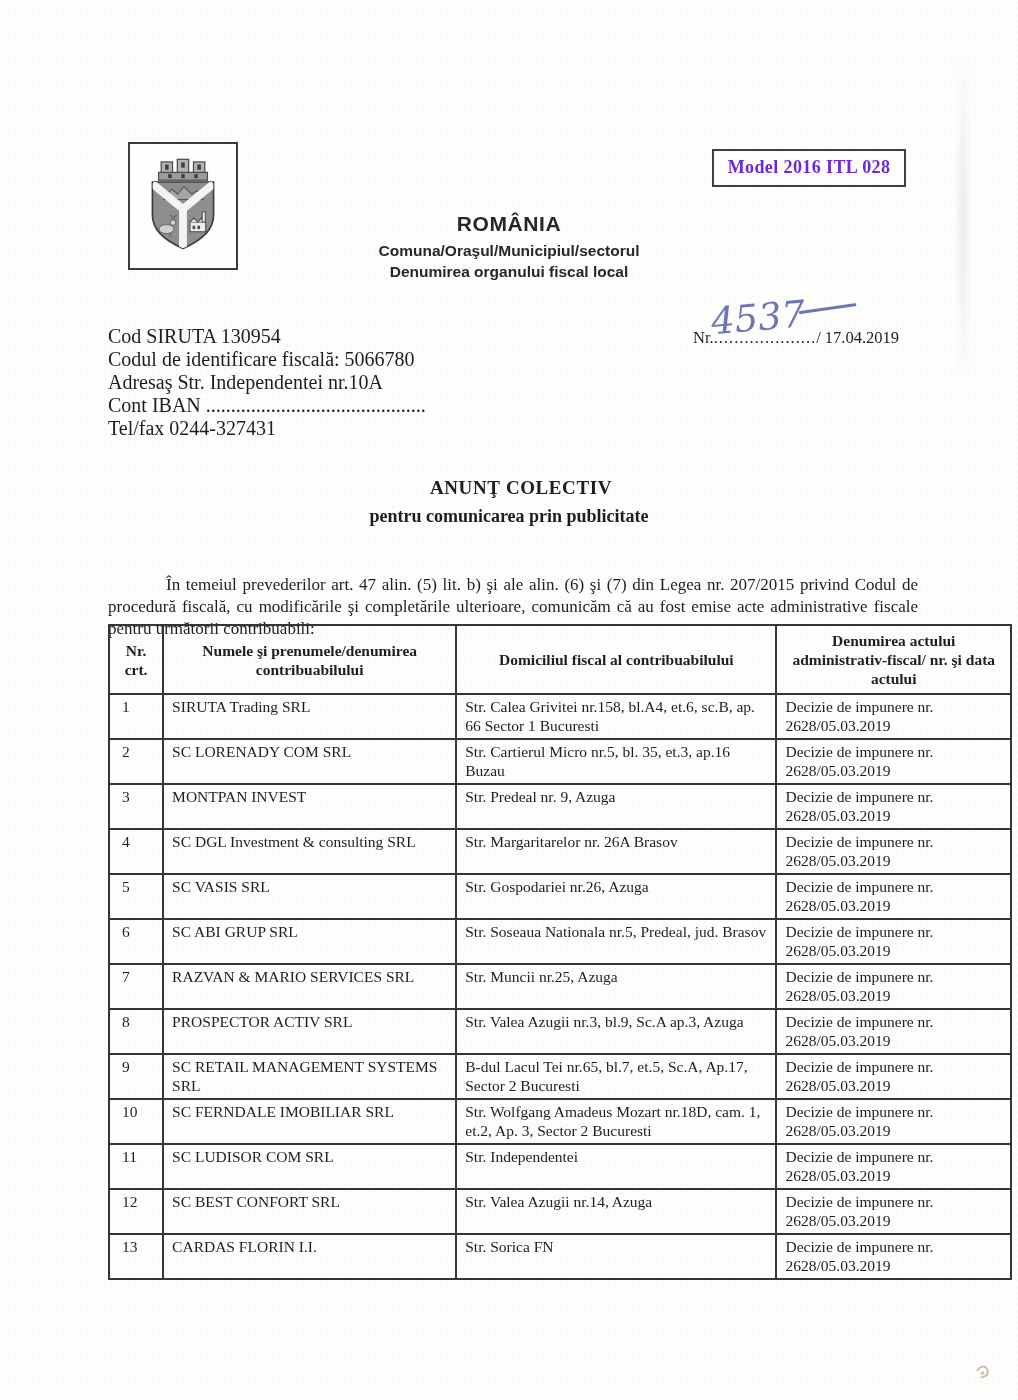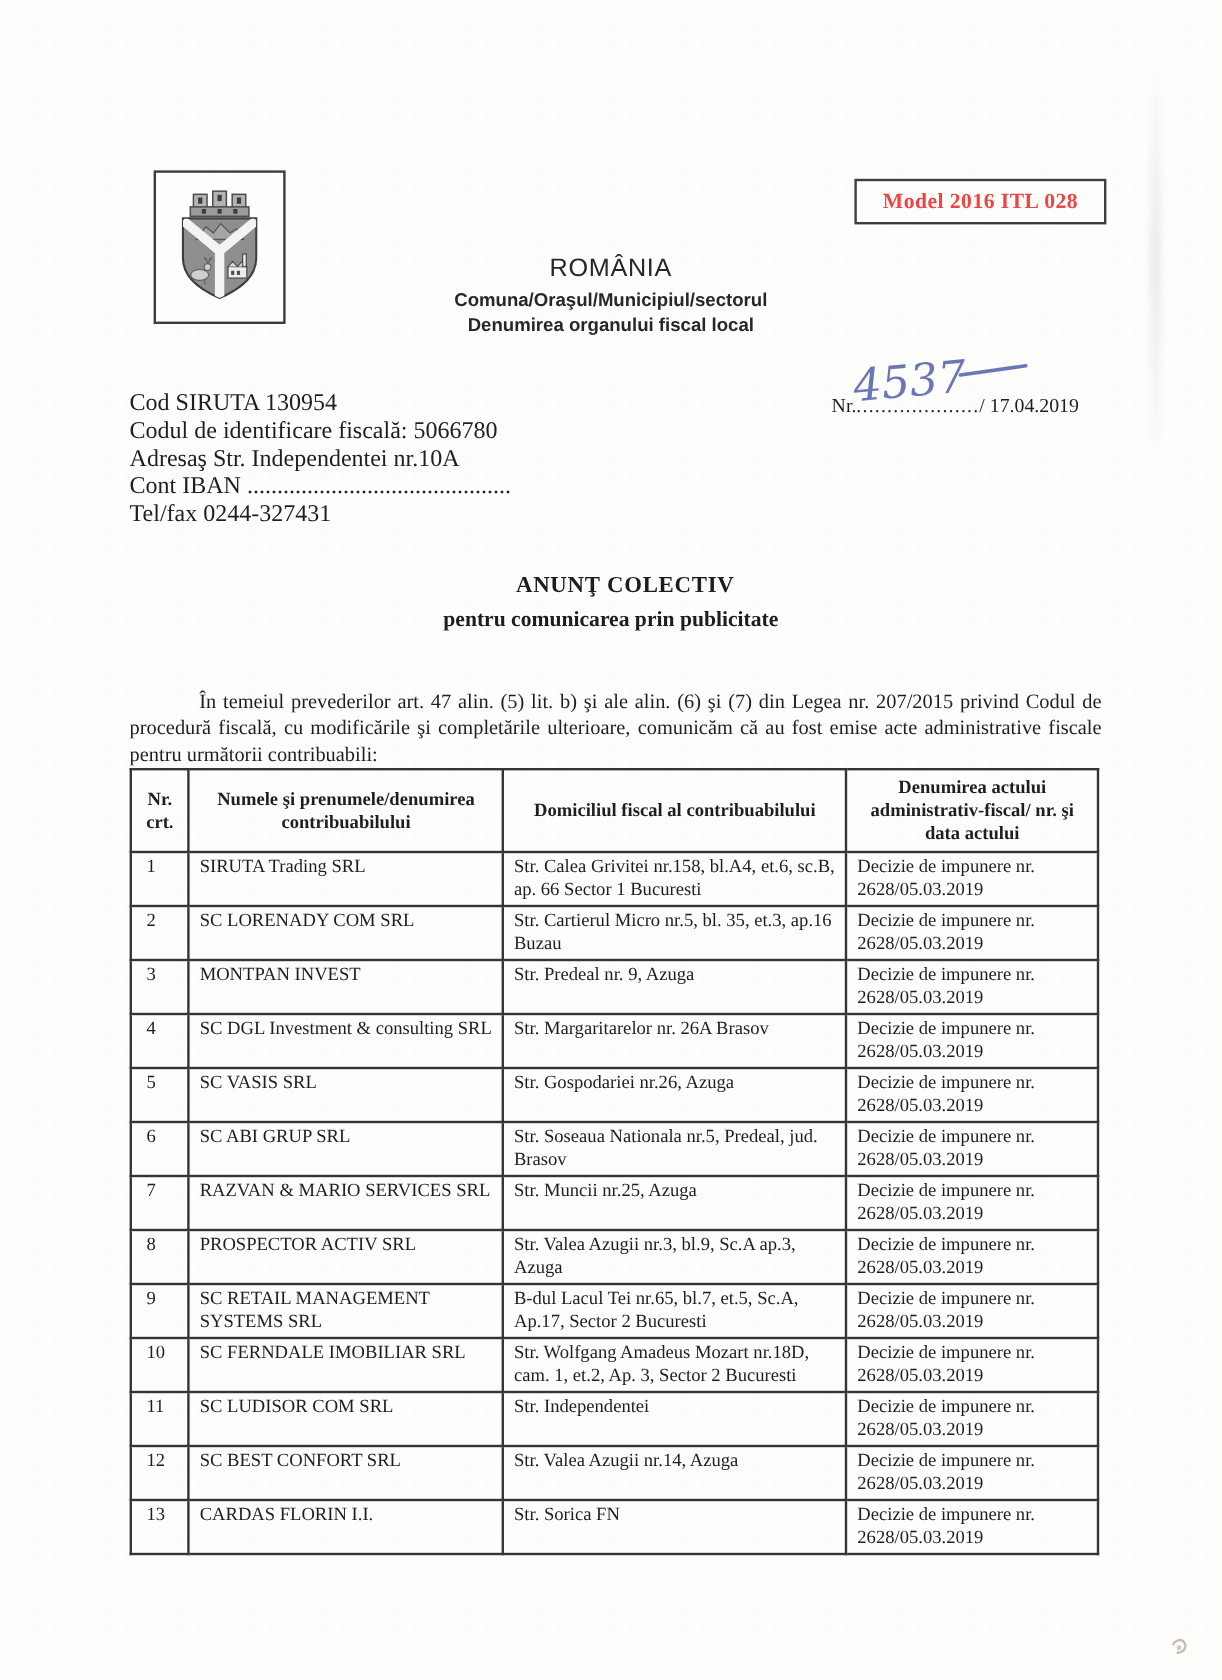--- a/index.html
+++ b/index.html
@@ -33,41 +33,41 @@
     width: 110px; height: 128px;
     border: 2px solid #3c3c3c;
     background: #fefefe;
     display: flex; align-items: center; justify-content: center;
   }
   .coat-box svg { width: 96px; height: 114px; }
   
   .model-box {
     position: absolute;
     left: 712px; top: 149px;
-    width: 210px;
+    width: 194px;
     border: 2px solid #3f3f3f;
     background: #fdfdfc;
     text-align: center;
     padding: 6px 4px 7px;
     font-weight: bold;
     font-size: 18px;
     letter-spacing: 0.4px;
-    color: #ef4444;
+    color: #6d28d9;
   }
   
   .center-head {
     position: absolute;
     left: 0; right: 0; top: 212px;
     text-align: center;
     font-family: "Liberation Sans", sans-serif;
     color: #272727;
   }
   .center-head .country {
     font-size: 21px;
-    font-weight: normal;
+    font-weight: bold;
     letter-spacing: 0.6px;
   }
   .center-head .org {
     font-size: 15.5px;
     font-weight: bold;
     margin-top: 4px;
     line-height: 21px;
     text-align: center;
   }
   
@@ -137,22 +137,22 @@
     width: 810px;
     font-size: 17px;
     line-height: 22px;
     text-align: justify;
     text-indent: 58px;
     color: #1e1e1e;
   }
   
   table.main-table {
     position: absolute;
-    left: 108px; top: 640px;
-    width: 808px;
+    left: 108px; top: 624px;
+    width: 904px;
     border-collapse: collapse;
     font-size: 15.5px;
     color: #1e1e1e;
   }
   .main-table th, .main-table td {
     border: 2px solid #353535;
     vertical-align: top;
     line-height: 19px;
   }
   .main-table th {

